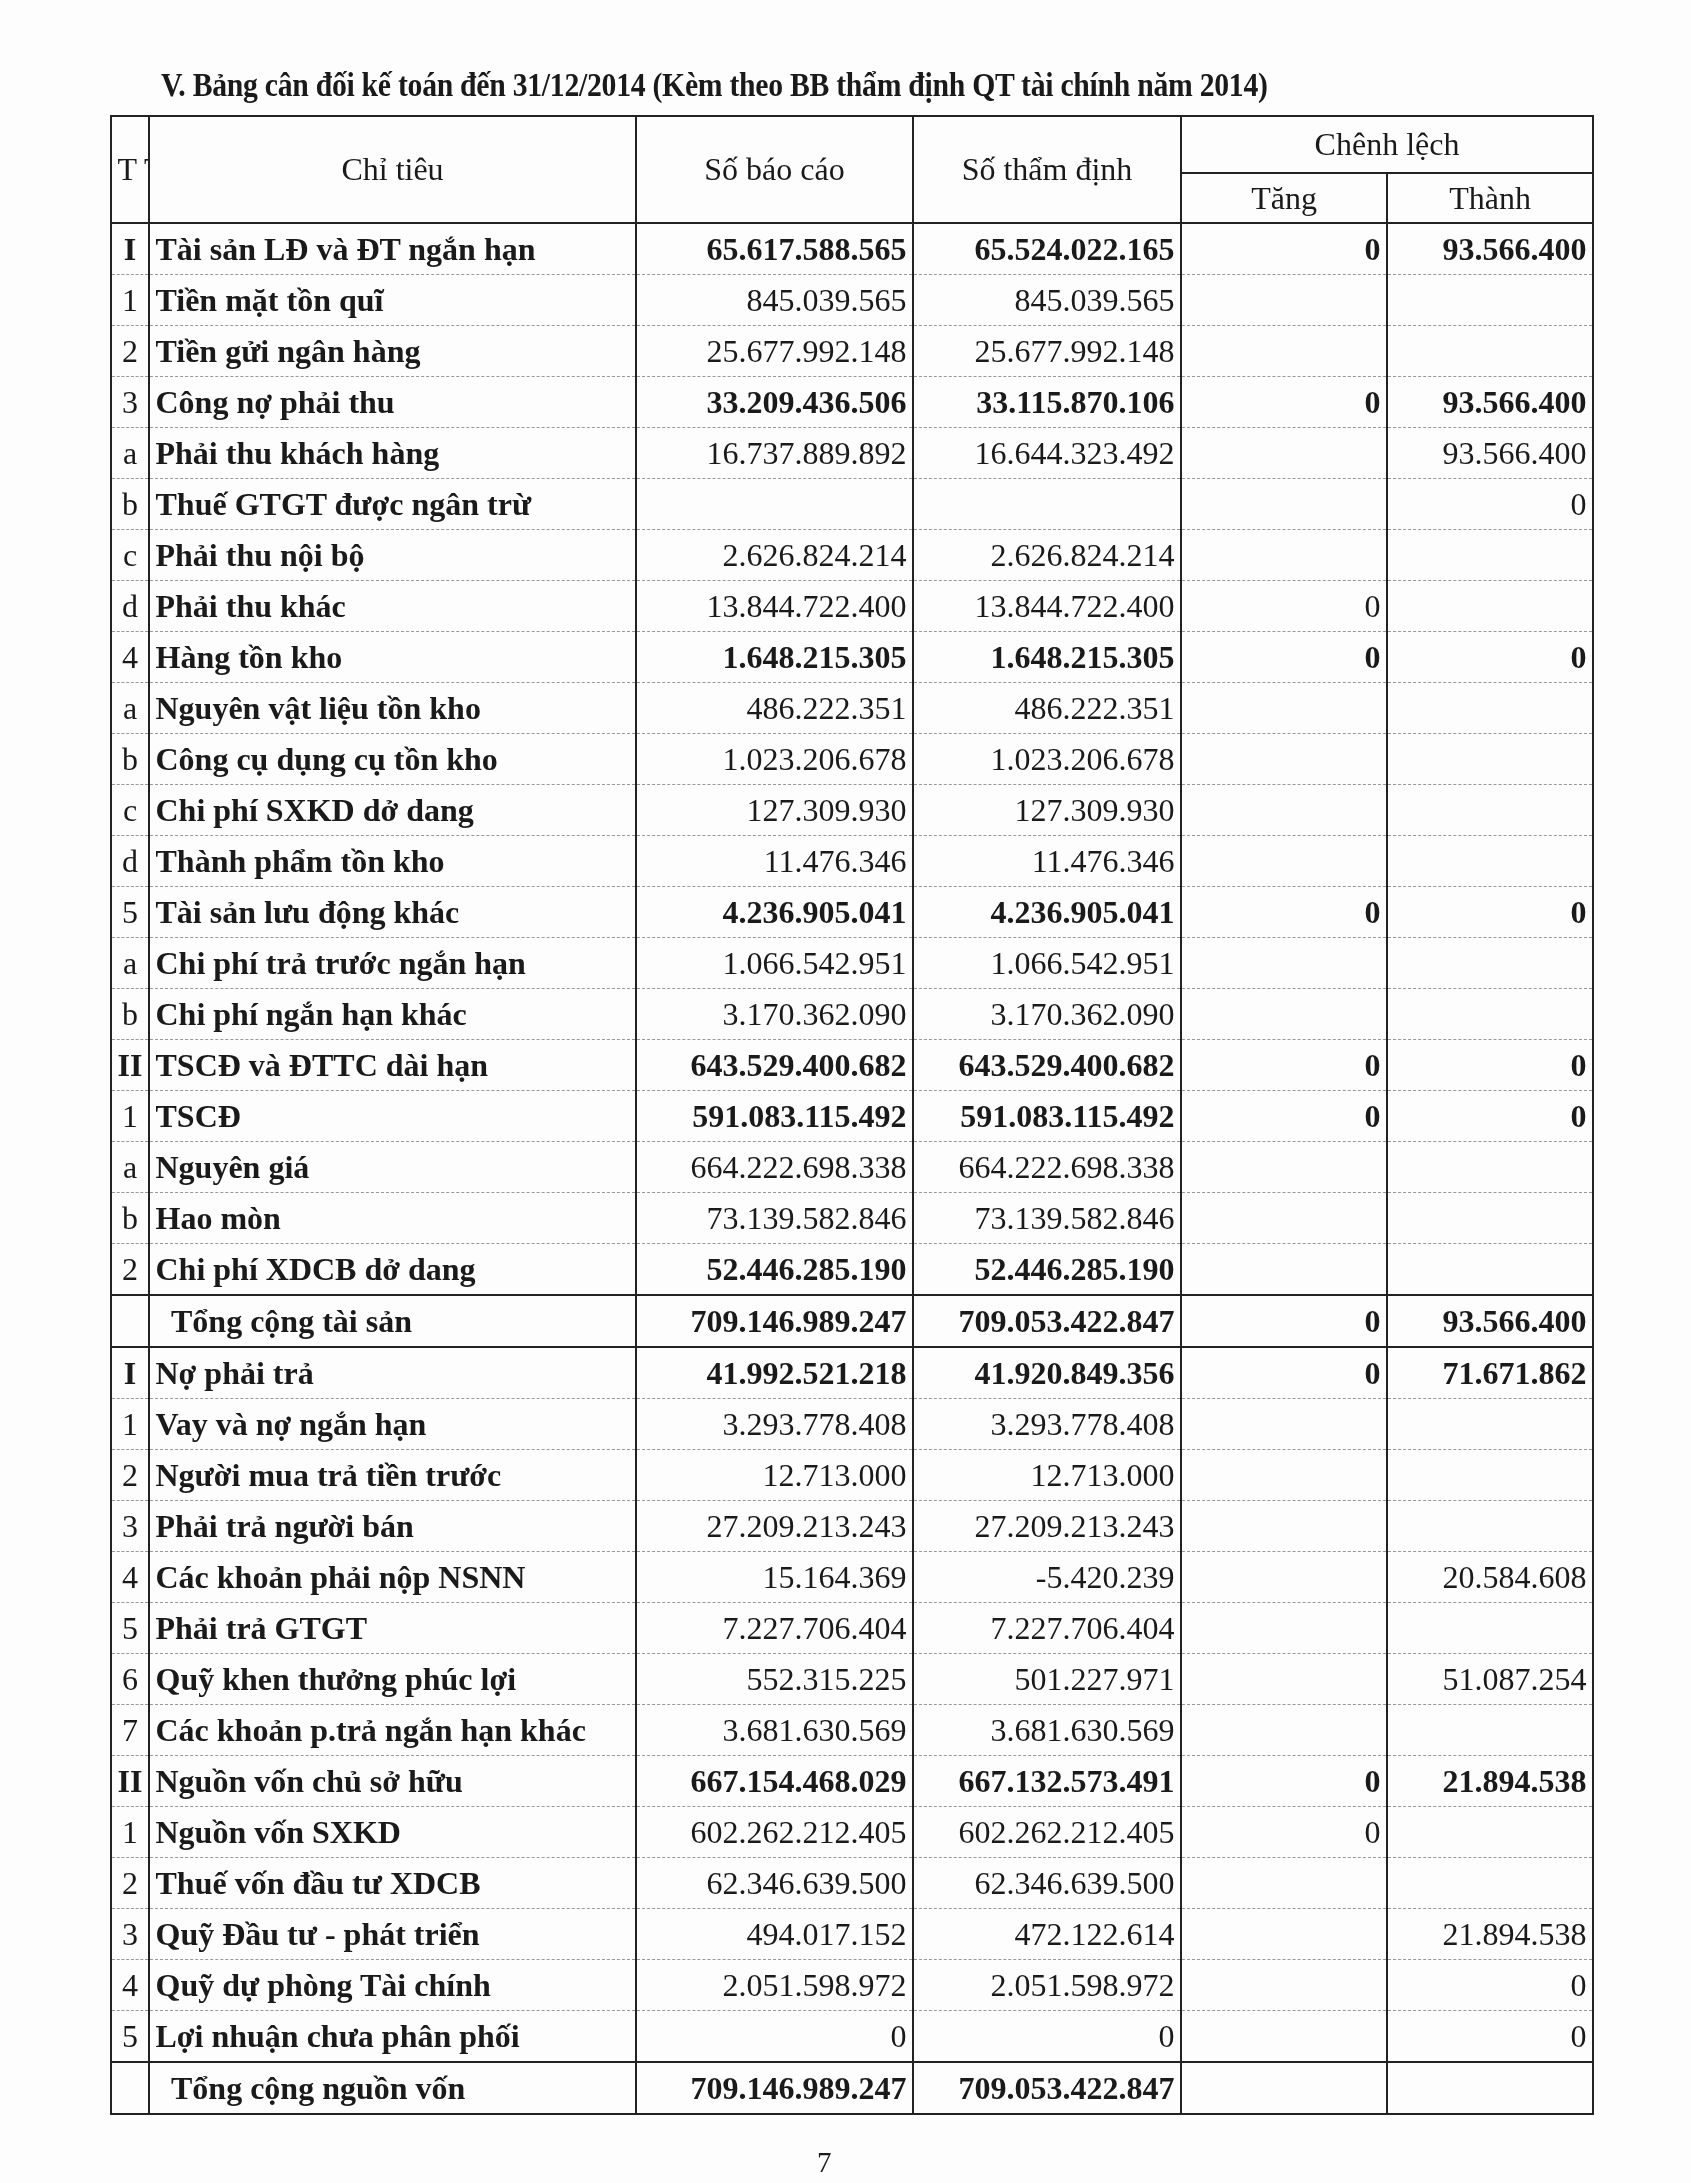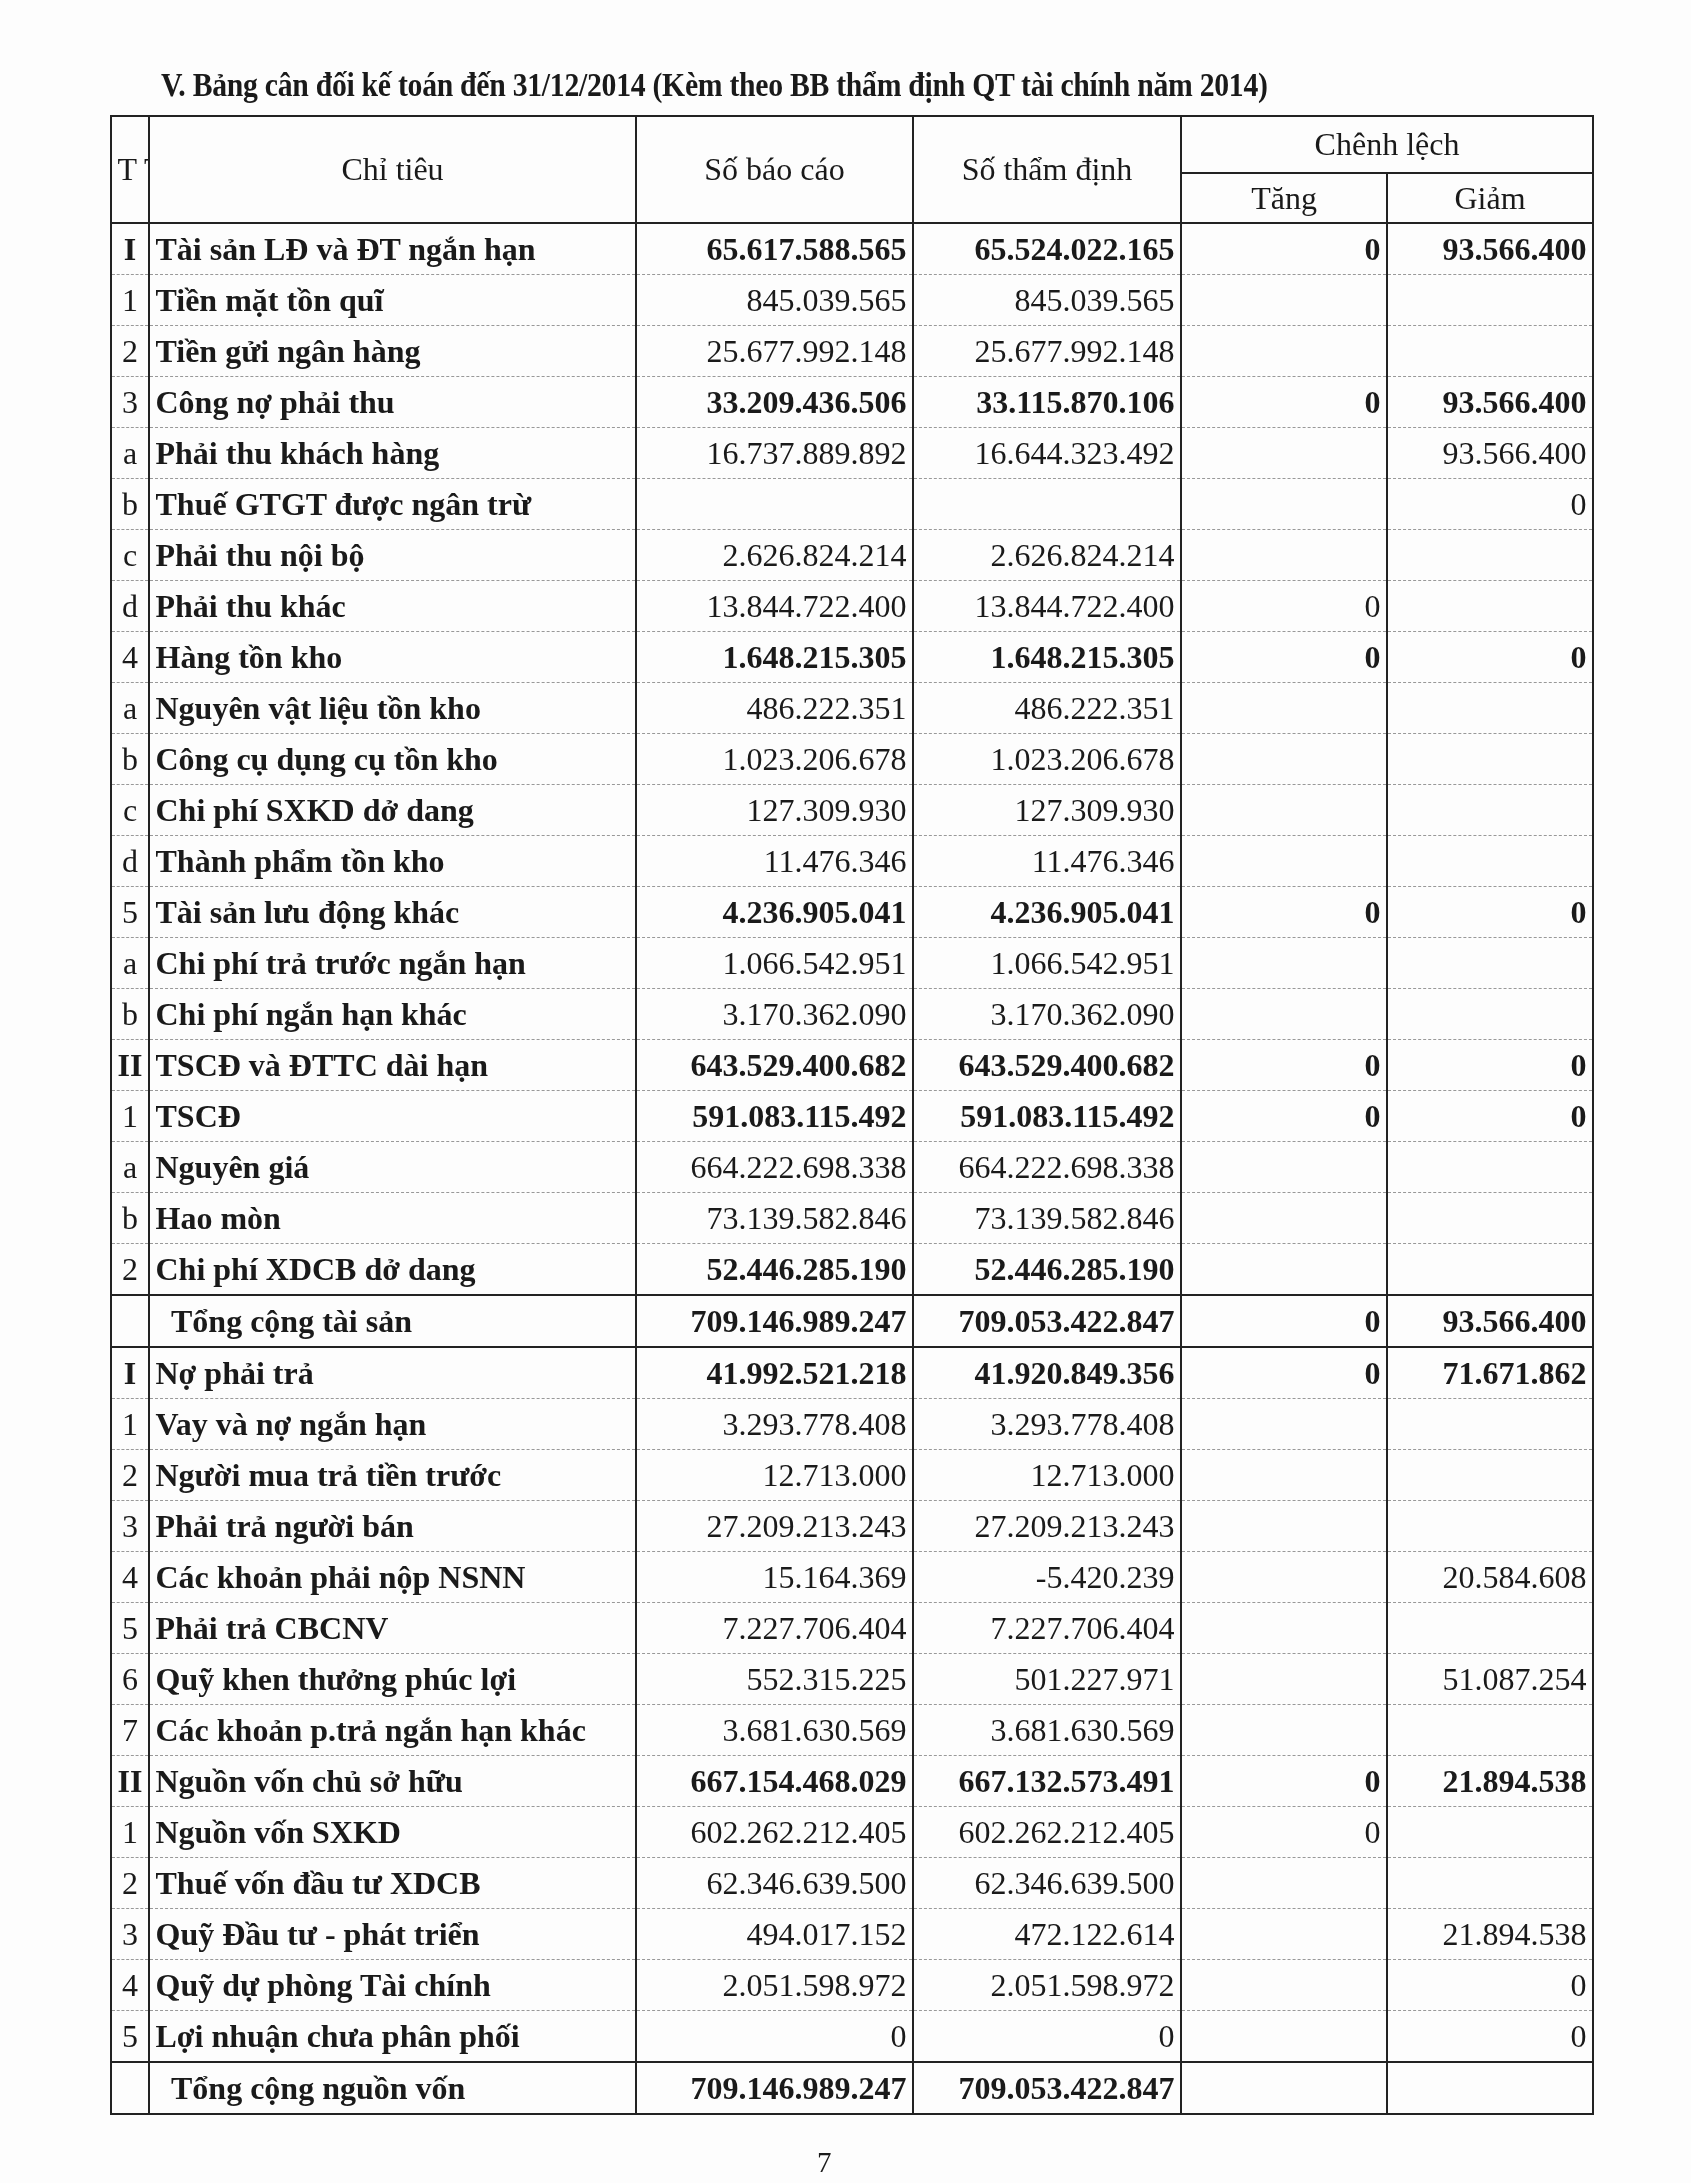--- a/index.html
+++ b/index.html
@@ -56,21 +56,21 @@
   <thead>
     <tr class="r1">
       <th class="h-tt" rowspan="2">T T</th>
       <th class="h-name" rowspan="2">Chỉ tiêu</th>
       <th class="h-rep" rowspan="2">Số báo cáo</th>
       <th class="h-app" rowspan="2">Số thẩm định</th>
       <th colspan="2">Chênh lệch</th>
     </tr>
     <tr class="r2">
       <th class="h-inc">Tăng</th>
-      <th class="h-dec">Giảm</th>
+      <th class="h-dec">Thành</th>
     </tr>
   </thead>
   <tbody id="rows">
       <tr class="bold">
         <td class="tt">I</td>
         <td class="name">Tài sản LĐ và ĐT ngắn hạn</td>
         <td class="num">65.617.588.565</td>
         <td class="num">65.524.022.165</td>
         <td class="num">0</td>
         <td class="num">93.566.400</td>
@@ -278,21 +278,21 @@
       <tr>
         <td class="tt">4</td>
         <td class="name">Các khoản phải nộp NSNN</td>
         <td class="num">15.164.369</td>
         <td class="num">-5.420.239</td>
         <td class="num"></td>
         <td class="num">20.584.608</td>
       </tr>
       <tr>
         <td class="tt">5</td>
-        <td class="name">Phải trả CBCNV</td>
+        <td class="name">Phải trả GTGT</td>
         <td class="num">7.227.706.404</td>
         <td class="num">7.227.706.404</td>
         <td class="num"></td>
         <td class="num"></td>
       </tr>
       <tr>
         <td class="tt">6</td>
         <td class="name">Quỹ khen thưởng phúc lợi</td>
         <td class="num">552.315.225</td>
         <td class="num">501.227.971</td>

